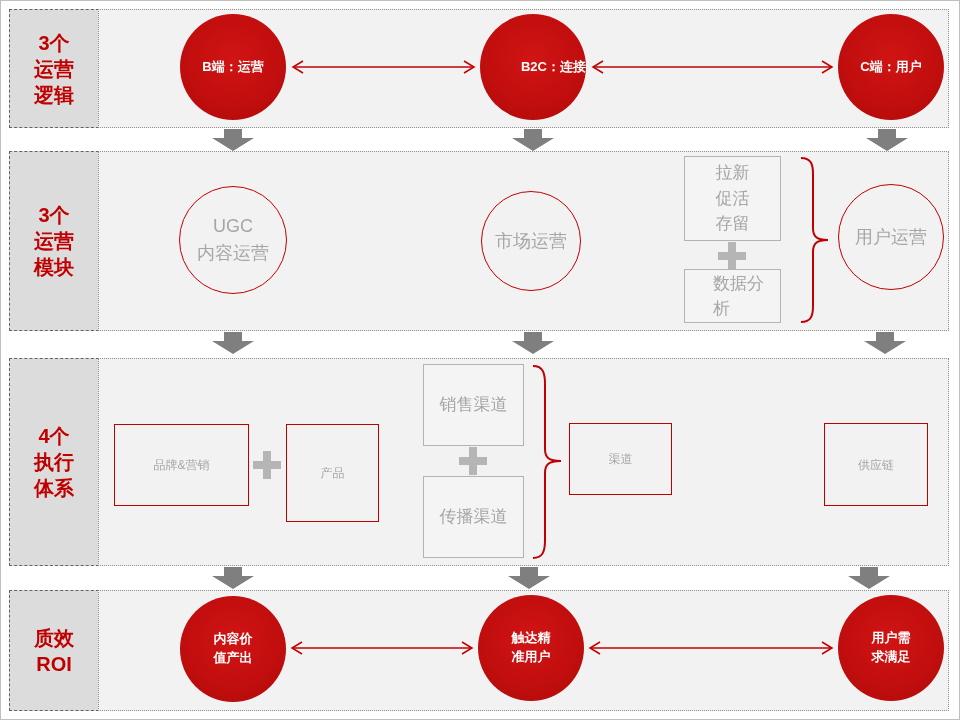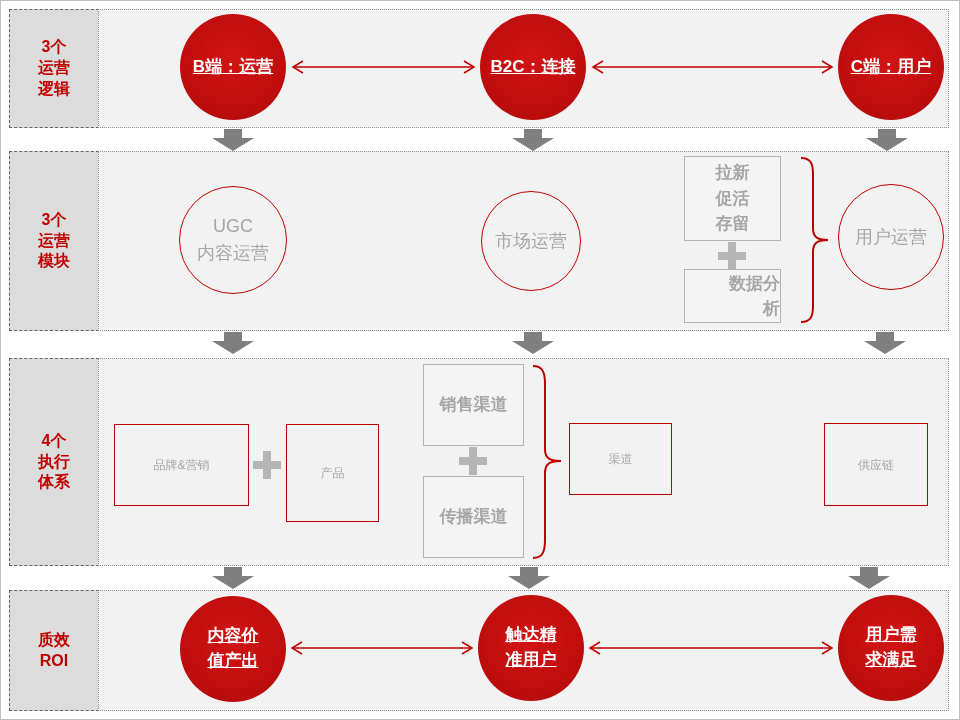--- a/index.html
+++ b/index.html
@@ -6,46 +6,46 @@
   .slide{
     position:relative;width:960px;height:720px;background:#ffffff;
     border:1px solid #bfbfbf;box-sizing:border-box;overflow:hidden;
     font-family:"Liberation Sans","DejaVu Sans",sans-serif;
   }
   
   .side-label{
     position:absolute;left:8px;width:90px;background:#dcdcdc;
     border:1px dashed #636363;box-sizing:border-box;
     display:flex;align-items:center;justify-content:center;
-    color:#c00000;font-weight:bold;font-size:16px;line-height:1.3;text-align:center;
+    color:#c00000;font-weight:bold;font-size:20px;line-height:1.3;text-align:center;
   }
   
   .lane{
     position:absolute;left:97px;width:851px;background:#f2f2f2;
     border:1px dotted #8f8f8f;box-sizing:border-box;
   }
   .multiline{white-space:pre-line;}
   
   .fc{
     position:absolute;border-radius:50%;
     background:radial-gradient(circle at 50% 42%, #d11414 0%, #c20e0e 55%, #ae0a0a 100%);
     display:flex;align-items:center;justify-content:center;
-    color:#ffffff;font-weight:bold;font-size:17px;line-height:1.45;text-align:center;z-index:3;text-decoration:underline;
+    color:#ffffff;font-weight:bold;font-size:13px;line-height:1.45;text-align:center;z-index:3;
   }
   
   .oc{
     position:absolute;border-radius:50%;border:1.5px solid #c00000;box-sizing:border-box;
     display:flex;align-items:center;justify-content:center;
     color:#a6a6a6;font-size:18px;line-height:1.5;text-align:center;z-index:2;background:transparent;
   }
   
   .gb{
     position:absolute;border:1px solid #b3b3b3;box-sizing:border-box;background:#f4f4f4;
     display:flex;align-items:center;justify-content:center;
-    color:#a6a6a6;font-size:17px;line-height:1.5;text-align:right;z-index:2;font-weight:bold;
+    color:#a6a6a6;font-size:17px;line-height:1.5;text-align:left;z-index:2;
   }
   
   .rb{
     position:absolute;border:1.5px solid #c00000;box-sizing:border-box;background:transparent;
     display:flex;align-items:center;justify-content:center;
     color:#a6a6a6;font-size:12px;line-height:1.5;text-align:center;z-index:2;
   }
   
   .plus{position:absolute;width:28px;height:28px;z-index:2;}
   .plus::before{content:"";position:absolute;left:0;top:10px;width:28px;height:8px;background:#b5b5b5;}
@@ -78,21 +78,21 @@
   </div>
 
   <div class="lane" style="top:8px;height:119px;"></div>
   <div class="lane" style="top:150px;height:180px;"></div>
   <div class="lane" style="top:357px;height:208px;"></div>
   <div class="lane" style="top:589px;height:121px;"></div>
 
   <div class="fc" style="left:179px;top:13px;width:106px;height:106px;">
     <span>B端：运营</span>
   </div>
-  <div class="fc" style="left:479px;top:13px;width:106px;height:106px;">
+  <div class="fc" style="left:479px;top:13px;width:106px;height:106px;justify-content:flex-end;">
     <span>B2C：连接</span>
   </div>
   <div class="fc" style="left:837px;top:13px;width:106px;height:106px;">
     <span>C端：用户</span>
   </div>
 
   <svg class="svgabs" style="left:288px;top:58px;" width="189" height="16">
     <line x1="5" y1="8" x2="184" y2="8" stroke="#c00000" stroke-width="1.5"></line>
     <polyline points="14,2 4,8 14,14" fill="none" stroke="#c00000" stroke-width="1.5"></polyline>
     <polyline points="175,2 185,8 175,14" fill="none" stroke="#c00000" stroke-width="1.5"></polyline>

